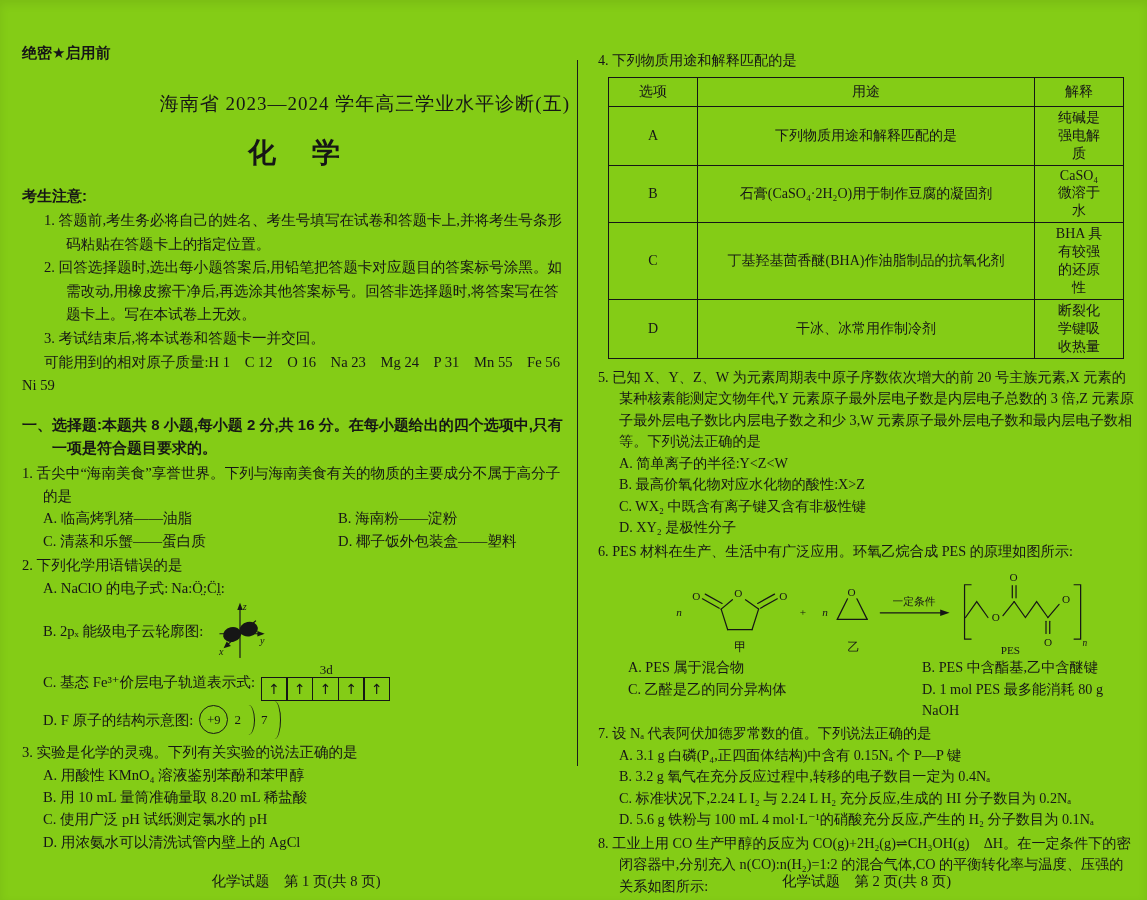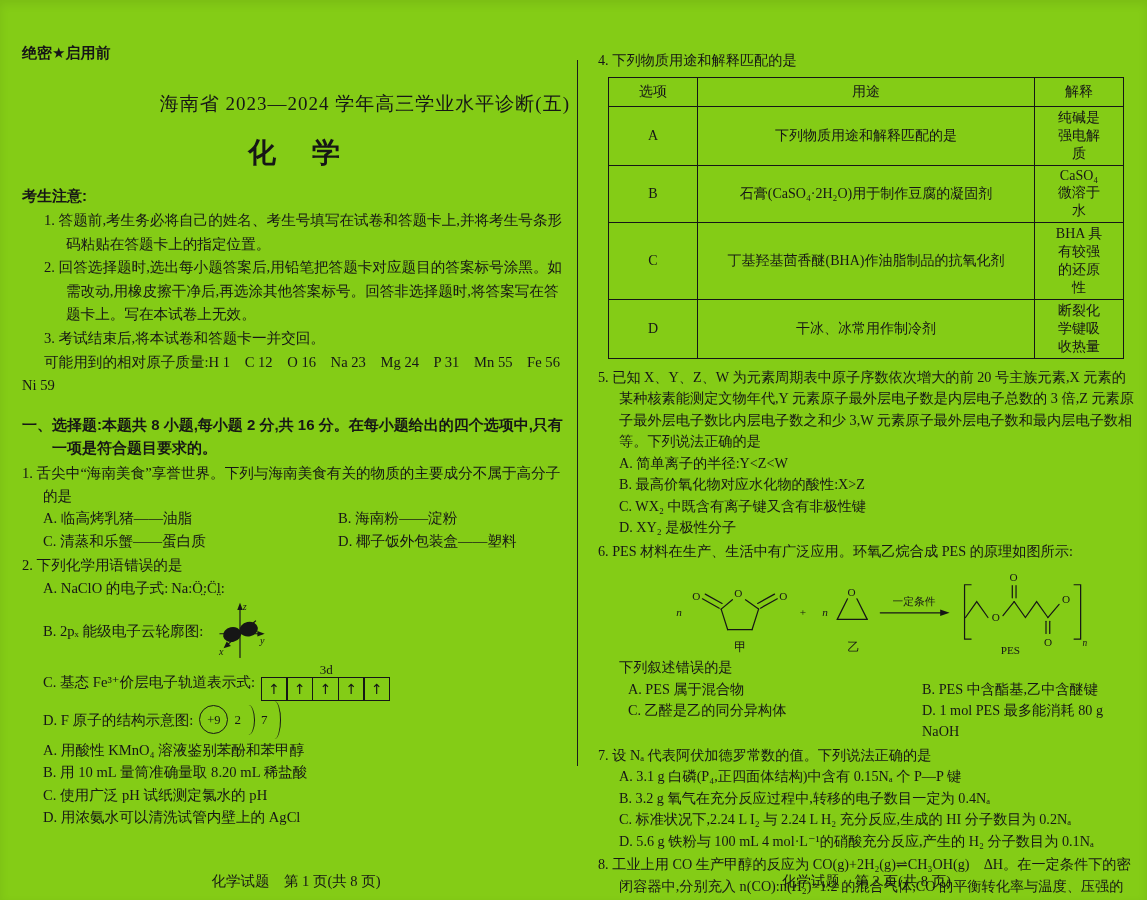--- a/index.html
+++ b/index.html
@@ -140,20 +140,21 @@
           <span class="nucleus">+9</span>
           <span class="shell-digit">2</span>
           <span class="arc arc1"></span>
           <span class="shell-digit">7</span>
           <span class="arc arc2"></span>
         </span>
       </div>
     </div>
 
     <div>
+      <div class="stem">3. 实验是化学的灵魂。下列有关实验的说法正确的是</div>
       <div class="opt">A. 用酸性 KMnO₄ 溶液鉴别苯酚和苯甲醇</div>
       <div class="opt">B. 用 10 mL 量筒准确量取 8.20 mL 稀盐酸</div>
       <div class="opt">C. 使用广泛 pH 试纸测定氯水的 pH</div>
       <div class="opt">D. 用浓氨水可以清洗试管内壁上的 AgCl</div>
     </div>
   </div>
 
   <div class="col col-right">
     <div>
       <div class="stem">4. 下列物质用途和解释匹配的是</div>
@@ -239,21 +240,20 @@
         <polyline points="389,38 401,55 413,38 425,55"></polyline>
         <line x1="423" y1="59" x2="423" y2="72"></line>
           <line x1="427" y1="59" x2="427" y2="72"></line>
         <text x="421" y="85">O</text>
         <line x1="425" y1="55" x2="437" y2="41"></line>
         <text x="440" y="39">O</text>
         <path d="M453,20 h7 v58 h-7"></path>
         <text x="462" y="85" class="it" style="font-size:10px">n</text>
         <text x="385" y="94" text-anchor="middle">PES</text>
       </svg>
-      <div class="opt">下列叙述错误的是</div>
       <div class="opt-grid-r">
         <div class="opt">A. PES 属于混合物</div>
         <div class="opt">B. PES 中含酯基,乙中含醚键</div>
         <div class="opt">C. 乙醛是乙的同分异构体</div>
         <div class="opt">D. 1 mol PES 最多能消耗 80 g NaOH</div>
       </div>
     </div>
 
     <div>
       <div class="stem">7. 设 Nₐ 代表阿伏加德罗常数的值。下列说法正确的是</div>

